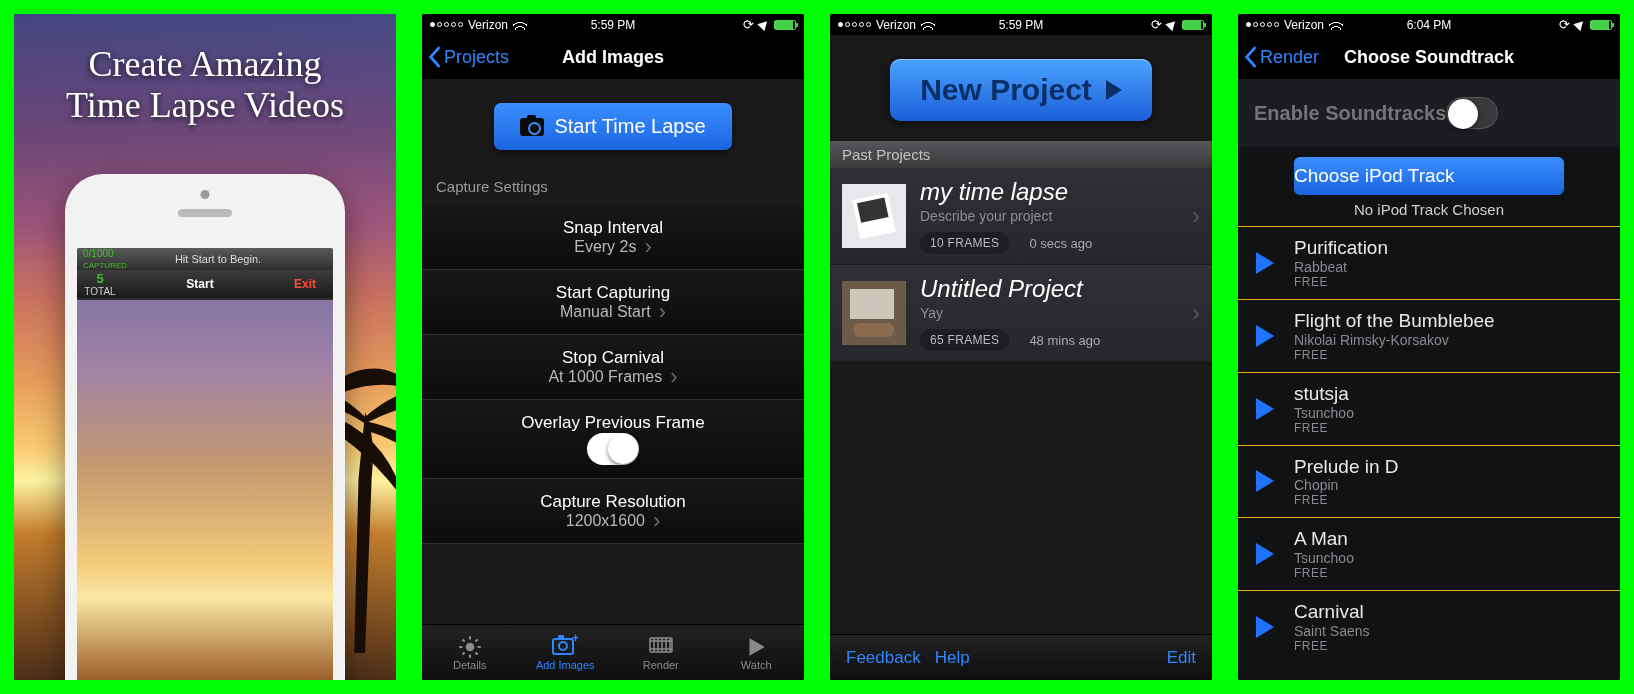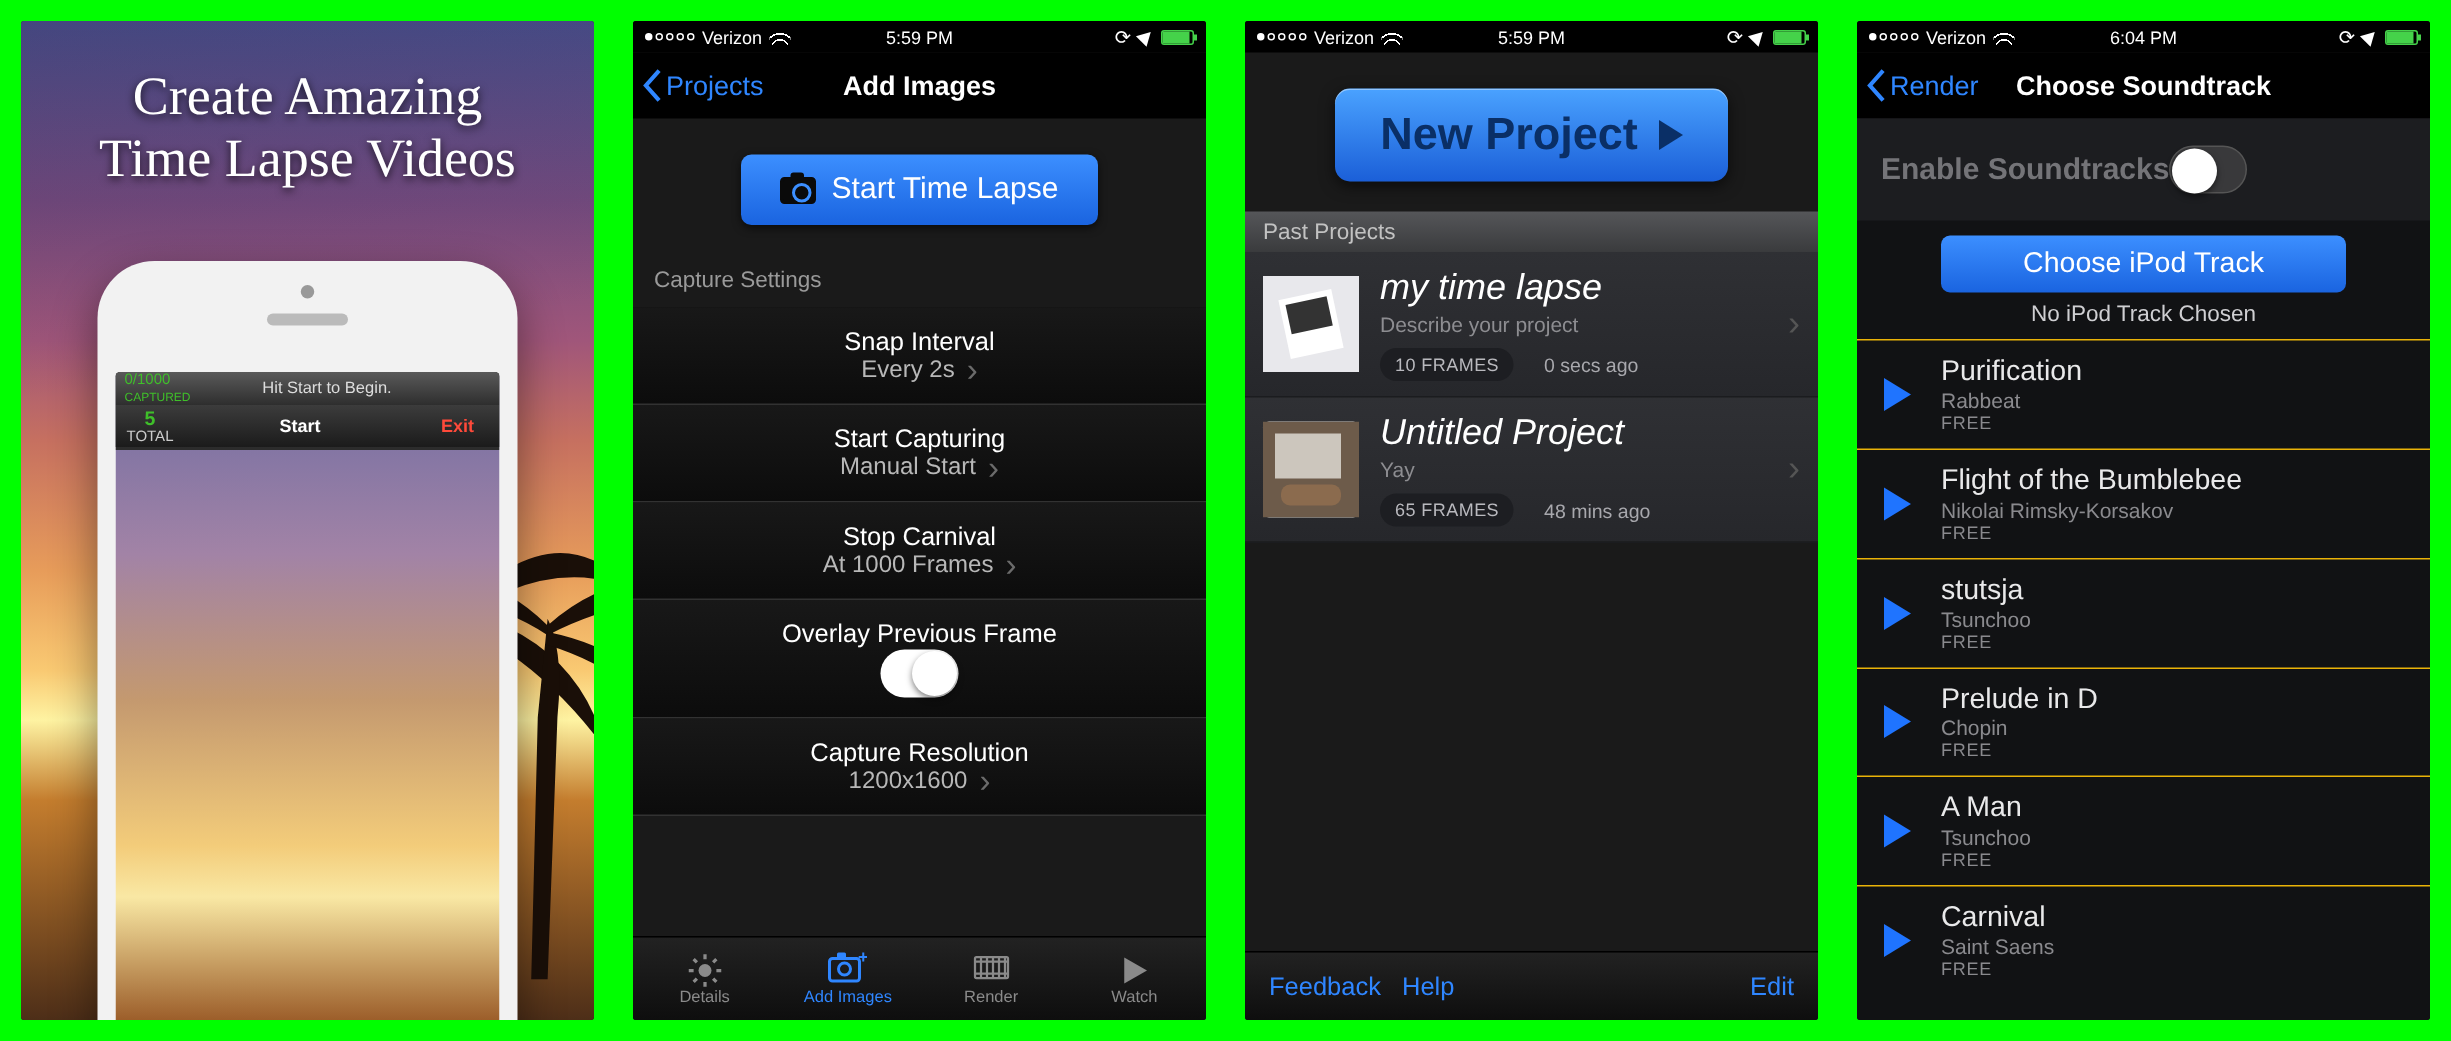--- a/index.html
+++ b/index.html
@@ -201,21 +201,21 @@
     background:#111214;
   }
   .enable-row {
     display:flex; align-items:center; 
     padding:18px 16px; color:#747478; font-size:20px; font-weight:600;
     background:#1c1d20;
   }
   .choose-btn {
     margin:10px auto 6px;
     background:linear-gradient(#3c8fff,#1a64e0); color:#fff;
-    font-size:19px; padding:8px 0; text-align:center; width:270px;
+    font-size:19px; padding:8px 0; text-align:left; width:270px;
     border-radius:6px; cursor:pointer;
   }
   .no-track { text-align:center; color:#cfcfd2; font-size:15px; margin-bottom:8px;}
   .track-row {
     display:flex; align-items:center; padding:10px 14px 10px 10px;
     border-top:1px solid #eab308;
   }
   .play-tri {
     width:0;height:0;
     border-top:11px solid transparent;

